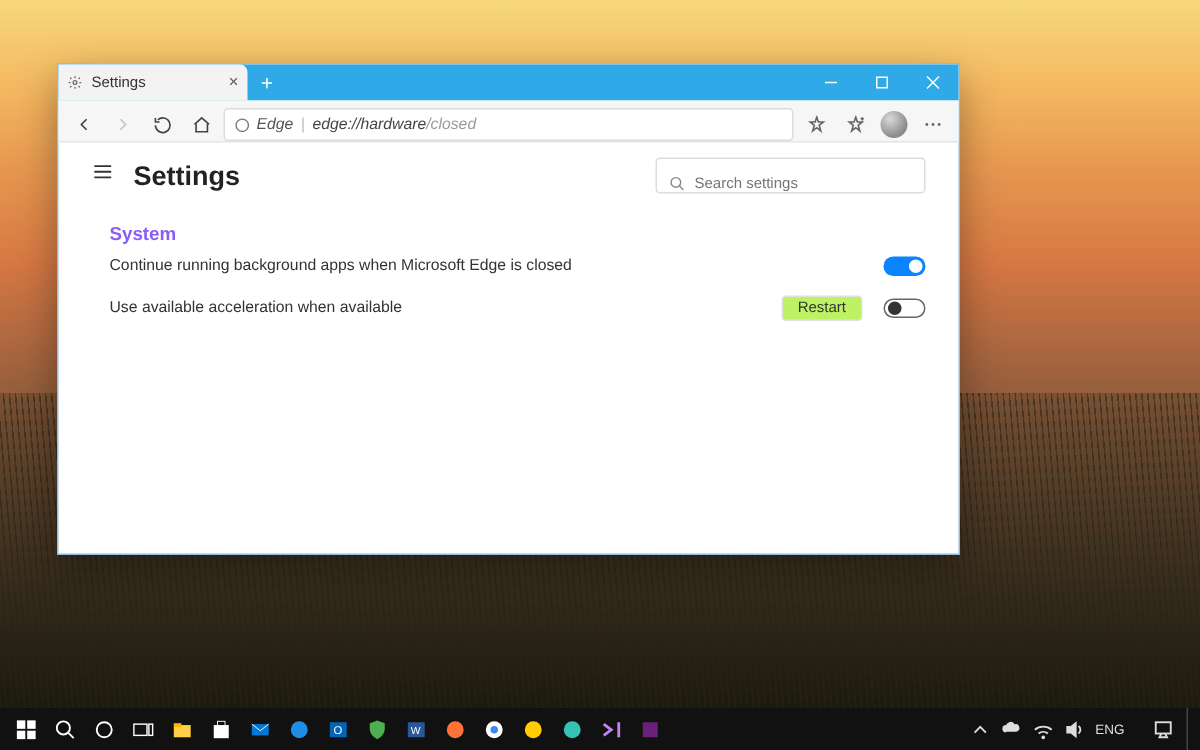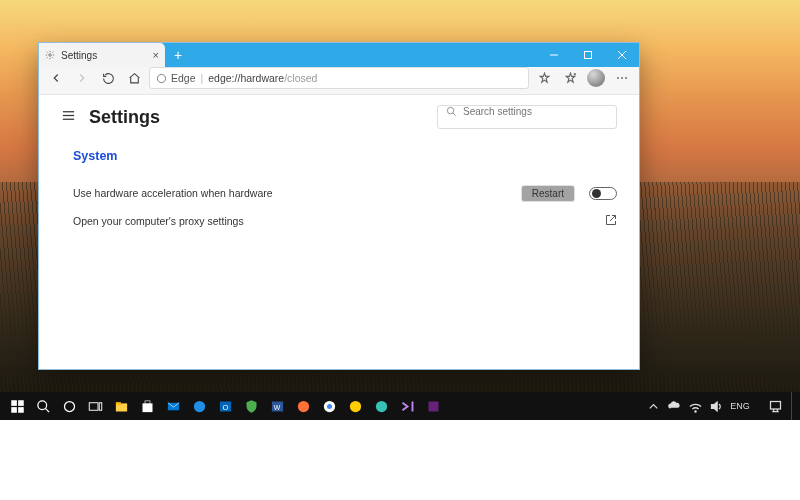--- a/index.html
+++ b/index.html
@@ -1,18 +1,18 @@
 <!DOCTYPE html>
 <html><head>
 <meta charset="utf-8">
 <style>
   * { box-sizing: border-box; margin: 0; padding: 0; }
   html, body { width: 800px; height: 500px; overflow: hidden; font-family: "Segoe UI", Arial, sans-serif; }
   .desktop {
-    width: 800px; height: 420px;
+    width: 800px; height: 500px;
     background: linear-gradient(to bottom, #f6d97a 0%, #f4b760 12%, #e79950 22%, #d67843 35%, #8a5a3c 55%, #6b4e36 70%, #4f4230 85%, #32301f 100%);
     position: relative;
   }
   .grass {
     position: absolute; left: 0; right: 0; bottom: 28px; height: 210px;
     background:
       repeating-linear-gradient(85deg, rgba(40,35,20,0.55) 0 1px, transparent 1px 4px),
       linear-gradient(to bottom, rgba(70,55,30,0.3), rgba(20,18,10,0.8));
   }
   .sun { position:absolute; left:120px; top:78px; width:60px; height:60px;
@@ -36,42 +36,42 @@
   .tab .favicon { width: 10px; height: 10px; }
   .tab .tab-title { flex: 1; white-space: nowrap; overflow: hidden; text-overflow: ellipsis; }
   .tab .tab-close { font-size: 11px; color: #555; }
   .newtab { width: 26px; display:flex; align-items:center; justify-content:center; color:#fff; font-size:14px; }
   .title-spacer { flex: 1; }
   .wincontrols { display: flex; }
   .winbtn { width: 34px; display:flex; align-items:center; justify-content:center; color:#fff; font-size:10px; }
   .winbtn svg { stroke:#fff; }
 
   .addrbar {
-    height: 28px; background: #f6f6f6; display:flex; align-items:flex-start; gap:4px;
-    padding: 0 6px; border-bottom:1px solid #e5e5e5;
+    height: 28px; background: #f6f6f6; display:flex; align-items:flex-end; gap:4px;
+    padding: 0 6px; border-bottom:1px solid #e5e5e5;font-style:italic;
   }
   .navbtn { width:22px; height:22px; display:flex; align-items:center; justify-content:center; color:#555; border-radius:3px; }
   .navbtn.disabled { color:#bdbdbd; }
   .url-field { flex:1; display:flex; align-items:center; height:22px; background:#fff; border:1px solid #dcdcdc; border-radius:3px; padding:0 6px; font-size:10.5px; }
   .url-origin { color:#444; }
   .url-path { color:#9a9a9a; }
   .avatar { width:18px; height:18px; border-radius:50%; background: radial-gradient(circle at 35% 30%, #d9d9d9, #8a8a8a 70%); }
 
   .content { flex:1; padding: 10px 22px 0 22px; overflow:hidden; }
   .page-head { display:flex; align-items:center; margin-bottom:10px; gap:12px; }
   .hamburger { width:16px; }
   .page-title { font-size:18px; font-weight:600; color:#222; flex:1; }
-  .searchbox { width:180px; height:24px; border:1px solid #ddd; border-radius:3px; display:flex; align-items:flex-start; gap:6px; padding:0 8px; }
+  .searchbox { width:180px; height:24px; border:1px solid #ddd; border-radius:3px; display:flex; align-items:flex-end; gap:6px; padding:0 8px; }
   .searchbox input { border:none; outline:none; font-size:10px; flex:1; background:transparent; color:#555; }
 
   .section { padding: 10px 0 0 12px; }
-  .section-title { font-size:12.5px; font-weight:600; color:#1d4ed8; margin-bottom:16px; }
+  .section-title { font-size:12.5px; font-weight:600; color:#8b5cf6; }
   .row { display:flex; align-items:center; font-size:10.5px; color:#333; height:28px; }
   .row .label { flex:1; }
-  .restart-btn { font-size:10px; color:#333; background:#a3a3a3; border:1px solid #e0e0e0; border-radius:3px; padding:2px 10px; margin-right:14px; }
+  .restart-btn { font-size:10px; color:#333; background:#bef264; border:1px solid #e0e0e0; border-radius:3px; padding:2px 10px; margin-right:14px; }
 
   .toggle { width:28px; height:13px; border-radius:7px; position:relative; }
   .toggle.on { background:#0a84ff; }
   .toggle.off { background:#fff; border:1px solid #666; }
   .toggle .knob { position:absolute; width:9px; height:9px; border-radius:50%; top:2px; }
   .toggle.on .knob { background:#fff; right:2px; }
   .toggle.off .knob { background:#333; left:2px; top:1px; }
 
   .external-icon { color:#666; }
 
@@ -199,39 +199,35 @@
               <circle cx="10" cy="10" r="7"></circle>
               <line x1="21" y1="21" x2="15" y2="15"></line>
             </svg>
           <input type="text" placeholder="Search settings" style="">
         </div>
       </div>
 
       <div class="section">
         <div class="section-title">System</div>
 
-
         <div class="row">
-          <span class="label">Use hardware acceleration when hardware</span>
+          <span class="label">Continue running background apps when Microsoft Edge is closed</span>
+          <span class="toggle on">
+              <span class="knob"></span>
+            </span>
+        </div>
+
+        <div class="row">
+          <span class="label">Use available acceleration when available</span>
           <button class="restart-btn">Restart</button>
           <span class="toggle off">
               <span class="knob"></span>
             </span>
         </div>
 
-        <div class="row">
-          <span class="label">Open your computer's proxy settings</span>
-          <span class="external-icon">
-            <svg width="12" height="12" viewBox="0 0 24 24" fill="none" stroke="#555" stroke-width="2">
-                <path d="M14 3h7v7"></path>
-                <path d="M10 14L21 3"></path>
-                <path d="M21 14v7H3V3h7"></path>
-              </svg>
-          </span>
-        </div>
       </div>
     </div>
   </div>
 
   <div class="taskbar">
     <div class="tbicon">
         <svg viewBox="0 0 24 24">
           <rect x="2" y="2" width="9" height="9" fill="#fff"></rect>
           <rect x="13" y="2" width="9" height="9" fill="#fff"></rect>
           <rect x="2" y="13" width="9" height="9" fill="#fff"></rect>

